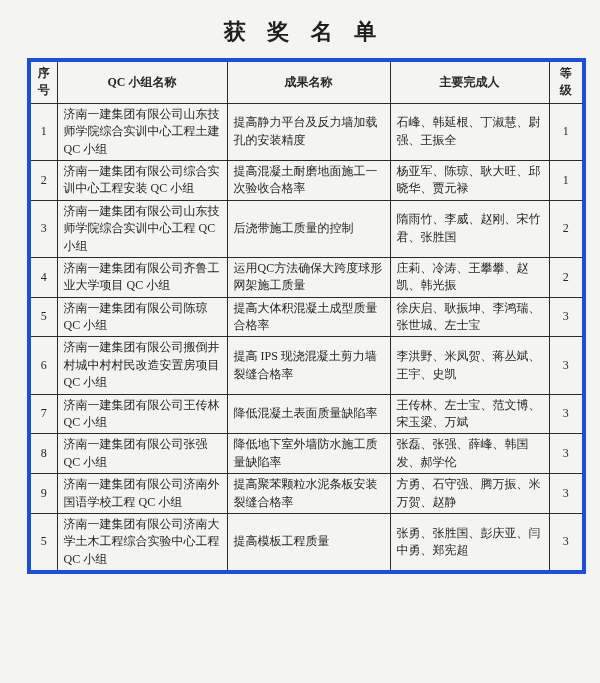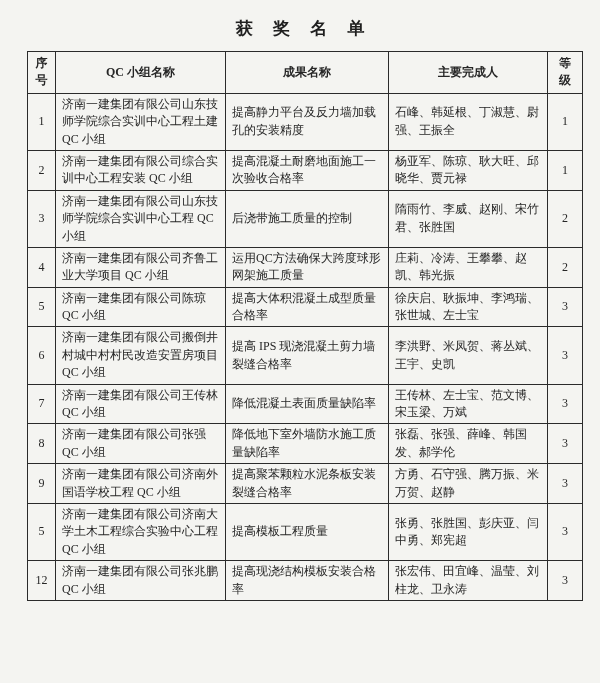--- a/index.html
+++ b/index.html
@@ -15,33 +15,33 @@
     overflow: hidden;
   }
   .page {
     width: 600px;
     height: 683px;
     box-sizing: border-box;
     padding-top: 17px;
   }
   .doc-title {
     text-align: center;
-    font-size: 17px;
+    font-size: 22px;
     font-weight: bold;
     letter-spacing: 8px;
     color: #1f1f1f;
     margin: 0 0 11px 0;
     text-indent: 8px; 
   }
   table.award-table {
     border-collapse: collapse;
     table-layout: fixed;
     margin-left: 27px;
     width: 555px;
-    border: 1px solid #1d4ed8;
+    border: 4px solid #1d4ed8;
     background: transparent;
   }
   .award-table th, .award-table td {
     border: 1px solid #2b2b2b;
     font-size: 12px;
     line-height: 1.45;
     padding: 2px 6px;
     vertical-align: middle;
     font-weight: normal;
     word-break: break-word;
@@ -159,23 +159,16 @@
         <td class="cell-left">方勇、石守强、腾万振、米万贺、赵静</td>
         <td class="cell-center">3</td>
       </tr>
       <tr>
         <td class="cell-center">5</td>
         <td class="cell-left">济南一建集团有限公司济南大学土木工程综合实验中心工程 QC 小组</td>
         <td class="cell-left">提高模板工程质量</td>
         <td class="cell-left">张勇、张胜国、彭庆亚、闫中勇、郑宪超</td>
         <td class="cell-center">3</td>
       </tr>
-      <tr>
-        <td class="cell-center">12</td>
-        <td class="cell-left">济南一建集团有限公司张兆鹏 QC 小组</td>
-        <td class="cell-left">提高现浇结构模板安装合格率</td>
-        <td class="cell-left">张宏伟、田宜峰、温莹、刘柱龙、卫永涛</td>
-        <td class="cell-center">3</td>
-      </tr>
     </tbody>
   </table>
 
 </div>
 
 </body></html>

